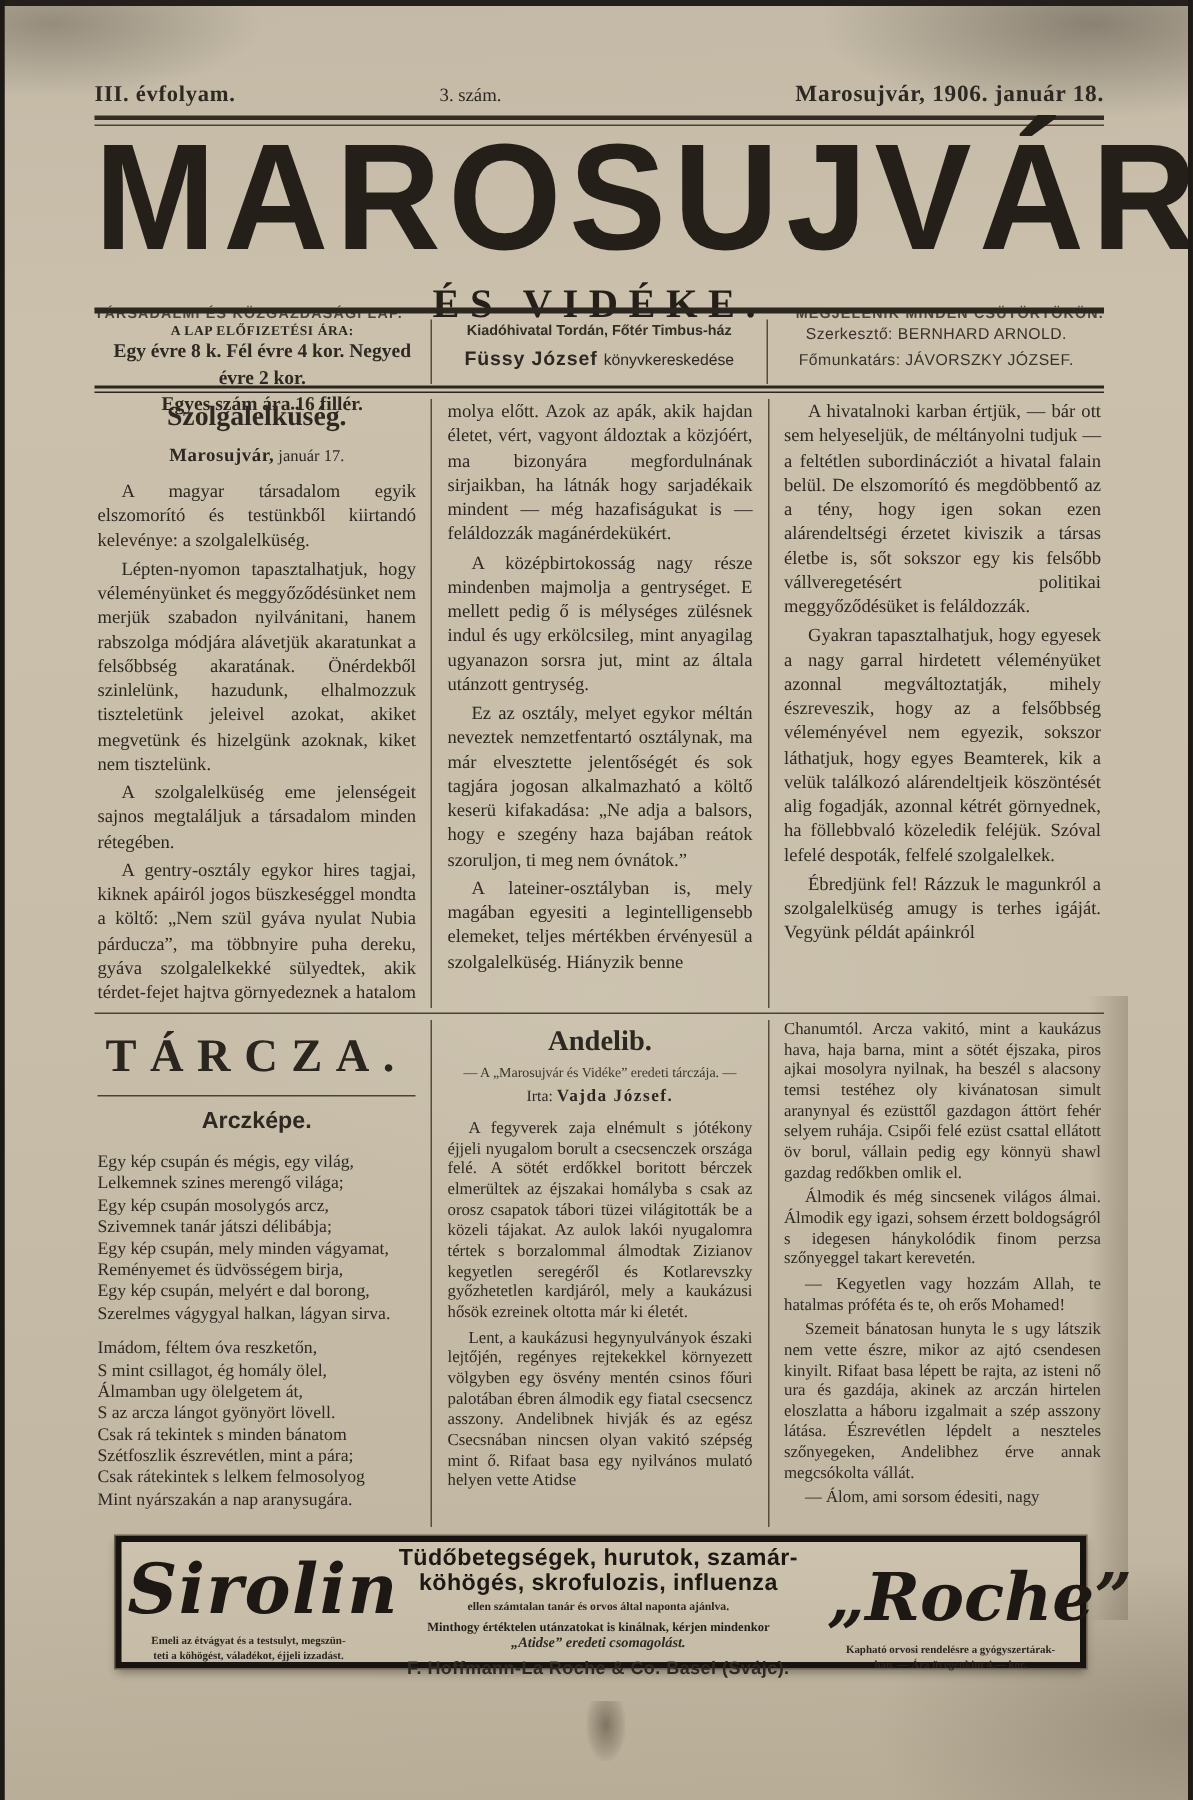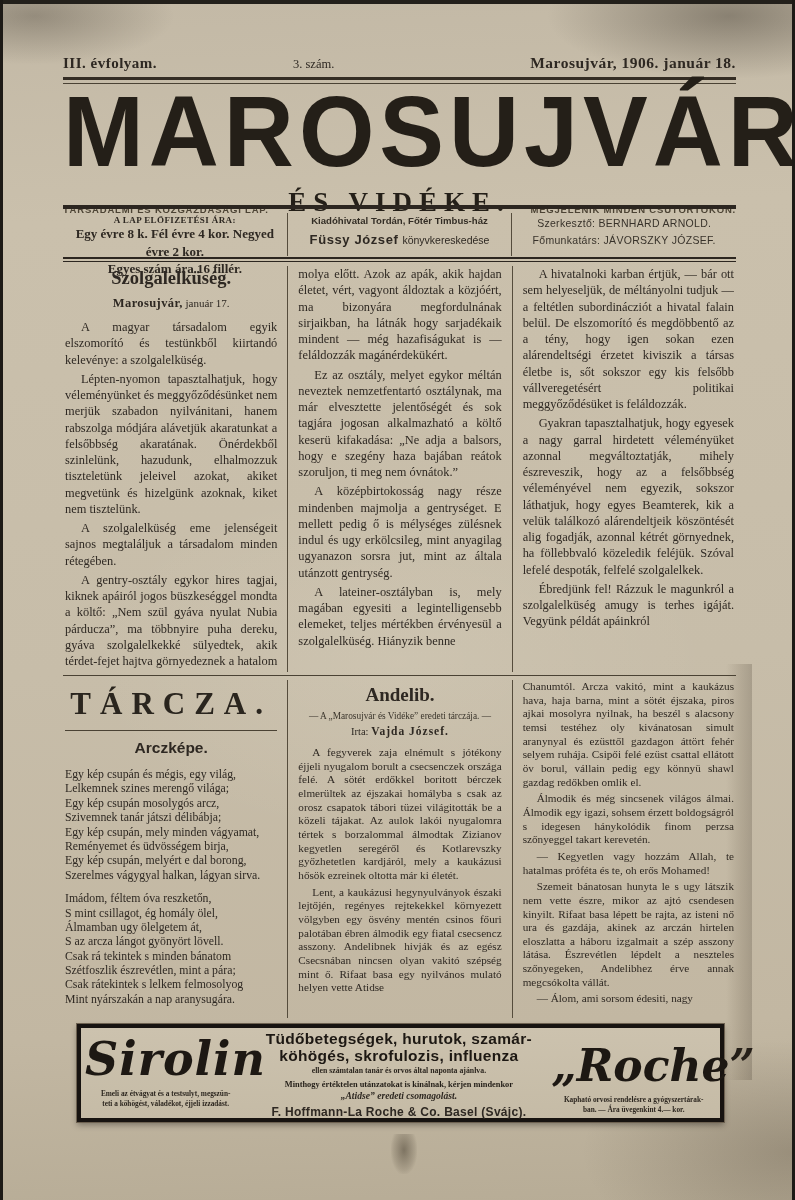--- a/index.html
+++ b/index.html
@@ -105,21 +105,21 @@
   .poem-sign{ text-align:right; font-size:12px; font-weight:bold; padding-right:16px; margin-top:2px; }
 
   .story-title{ text-align:center; font-size:19px; font-weight:bold; margin:4px 0 5px; }
   .story-sub{ text-align:center; font-size:9.3px; color:#3a342b; margin-bottom:4px; }
   .story-by{ text-align:center; font-size:10.5px; margin-bottom:9px; }
   .story-by b{ font-size:11.5px; letter-spacing:1px; }
   .story-par{ font-size:11.2px; line-height:1.22; text-align:justify; text-indent:14px; margin-bottom:3px; }
 
   
   .advert{
-    position:absolute; top:1020px; left:74px; right:68px; height:98px;
+    position:absolute; top:1020px; left:74px; right:68px; height:88px;
     border:4px solid #171310;
     background:linear-gradient(180deg,#ccc2ae, #c5bba6);
     display:flex; box-shadow:0 0 0 1px #6d6150, 0 3px 6px rgba(0,0,0,.35);
   }
   .ad-left{ width:26.5%; padding:2px 4px; text-align:center; }
   .ad-center{ width:46.5%; padding:3px 4px 0; text-align:center; }
   .ad-right{ width:27%; padding:2px 4px; text-align:center; }
   .brand{
     font-family:"DejaVu Serif", serif; font-style:italic; font-weight:bold;
     color:#1d1813; line-height:1;
@@ -195,22 +195,22 @@
         <b>Marosujvár,</b>
         <span>január 17.</span>
       </div>
       <p class="body-par">A magyar társadalom egyik elszomorító és testünkből kiirtandó kelevénye: a szolgalelküség.</p>
       <p class="body-par">Lépten-nyomon tapasztalhatjuk, hogy véleményünket és meggyőződésünket nem merjük szabadon nyilvánitani, hanem rabszolga módjára alávetjük akaratunkat a felsőbbség akaratának. Önérdekből szinlelünk, hazudunk, elhalmozzuk tiszteletünk jeleivel azokat, akiket megvetünk és hizelgünk azoknak, kiket nem tisztelünk.</p>
       <p class="body-par">A szolgalelküség eme jelenségeit sajnos megtaláljuk a társadalom minden rétegében.</p>
       <p class="body-par">A gentry-osztály egykor hires tagjai, kiknek apáiról jogos büszkeséggel mondta a költő: „Nem szül gyáva nyulat Nubia párducza”, ma többnyire puha dereku, gyáva szolgalelkekké sülyedtek, akik térdet-fejet hajtva görnyedeznek a hatalom zsá-</p>
     </div>
     <div class="col">
       <p class="body-par" style="text-indent:0">molya előtt. Azok az apák, akik hajdan életet, vért, vagyont áldoztak a közjóért, ma bizonyára megfordulnának sirjaikban, ha látnák hogy sarjadékaik mindent — még hazafiságukat is — feláldozzák magánérdekükért.</p>
+      <p class="body-par">A középbirtokosság nagy része mindenben majmolja a gentrységet. E mellett pedig ő is mélységes zülésnek indul és ugy erkölcsileg, mint anyagilag ugyanazon sorsra jut, mint az általa utánzott gentrység.</p>
       <p class="body-par">Ez az osztály, melyet egykor méltán neveztek nemzetfentartó osztálynak, ma már elvesztette jelentőségét és sok tagjára jogosan alkalmazható a költő keserü kifakadása: „Ne adja a balsors, hogy e szegény haza bajában reátok szoruljon, ti meg nem óvnátok.”</p>
-      <p class="body-par">A középbirtokosság nagy része mindenben majmolja a gentrységet. E mellett pedig ő is mélységes zülésnek indul és ugy erkölcsileg, mint anyagilag ugyanazon sorsra jut, mint az általa utánzott gentrység.</p>
       <p class="body-par">A lateiner-osztályban is, mely magában egyesiti a legintelligensebb elemeket, teljes mértékben érvényesül a szolgalelküség. Hiányzik benne</p>
     </div>
     <div class="col">
       <p class="body-par">A hivatalnoki karban értjük, — bár ott sem helyeseljük, de méltányolni tudjuk — a feltétlen subordinácziót a hivatal falain belül. De elszomorító és megdöbbentő az a tény, hogy igen sokan ezen alárendeltségi érzetet kiviszik a társas életbe is, sőt sokszor egy kis felsőbb vállveregetésért politikai meggyőződésüket is feláldozzák.</p>
       <p class="body-par">Gyakran tapasztalhatjuk, hogy egyesek a nagy garral hirdetett véleményüket azonnal megváltoztatják, mihely észreveszik, hogy az a felsőbbség véleményével nem egyezik, sokszor láthatjuk, hogy egyes Beamterek, kik a velük találkozó alárendeltjeik köszöntését alig fogadják, azonnal kétrét görnyednek, ha föllebbvaló közeledik feléjük. Szóval lefelé despoták, felfelé szolgalelkek.</p>
       <p class="body-par">Ébredjünk fel! Rázzuk le magunkról a szolgalelküség amugy is terhes igáját. Vegyünk példát apáinkról</p>
     </div>
   </main>
 
   <div class="rule-across"></div>

